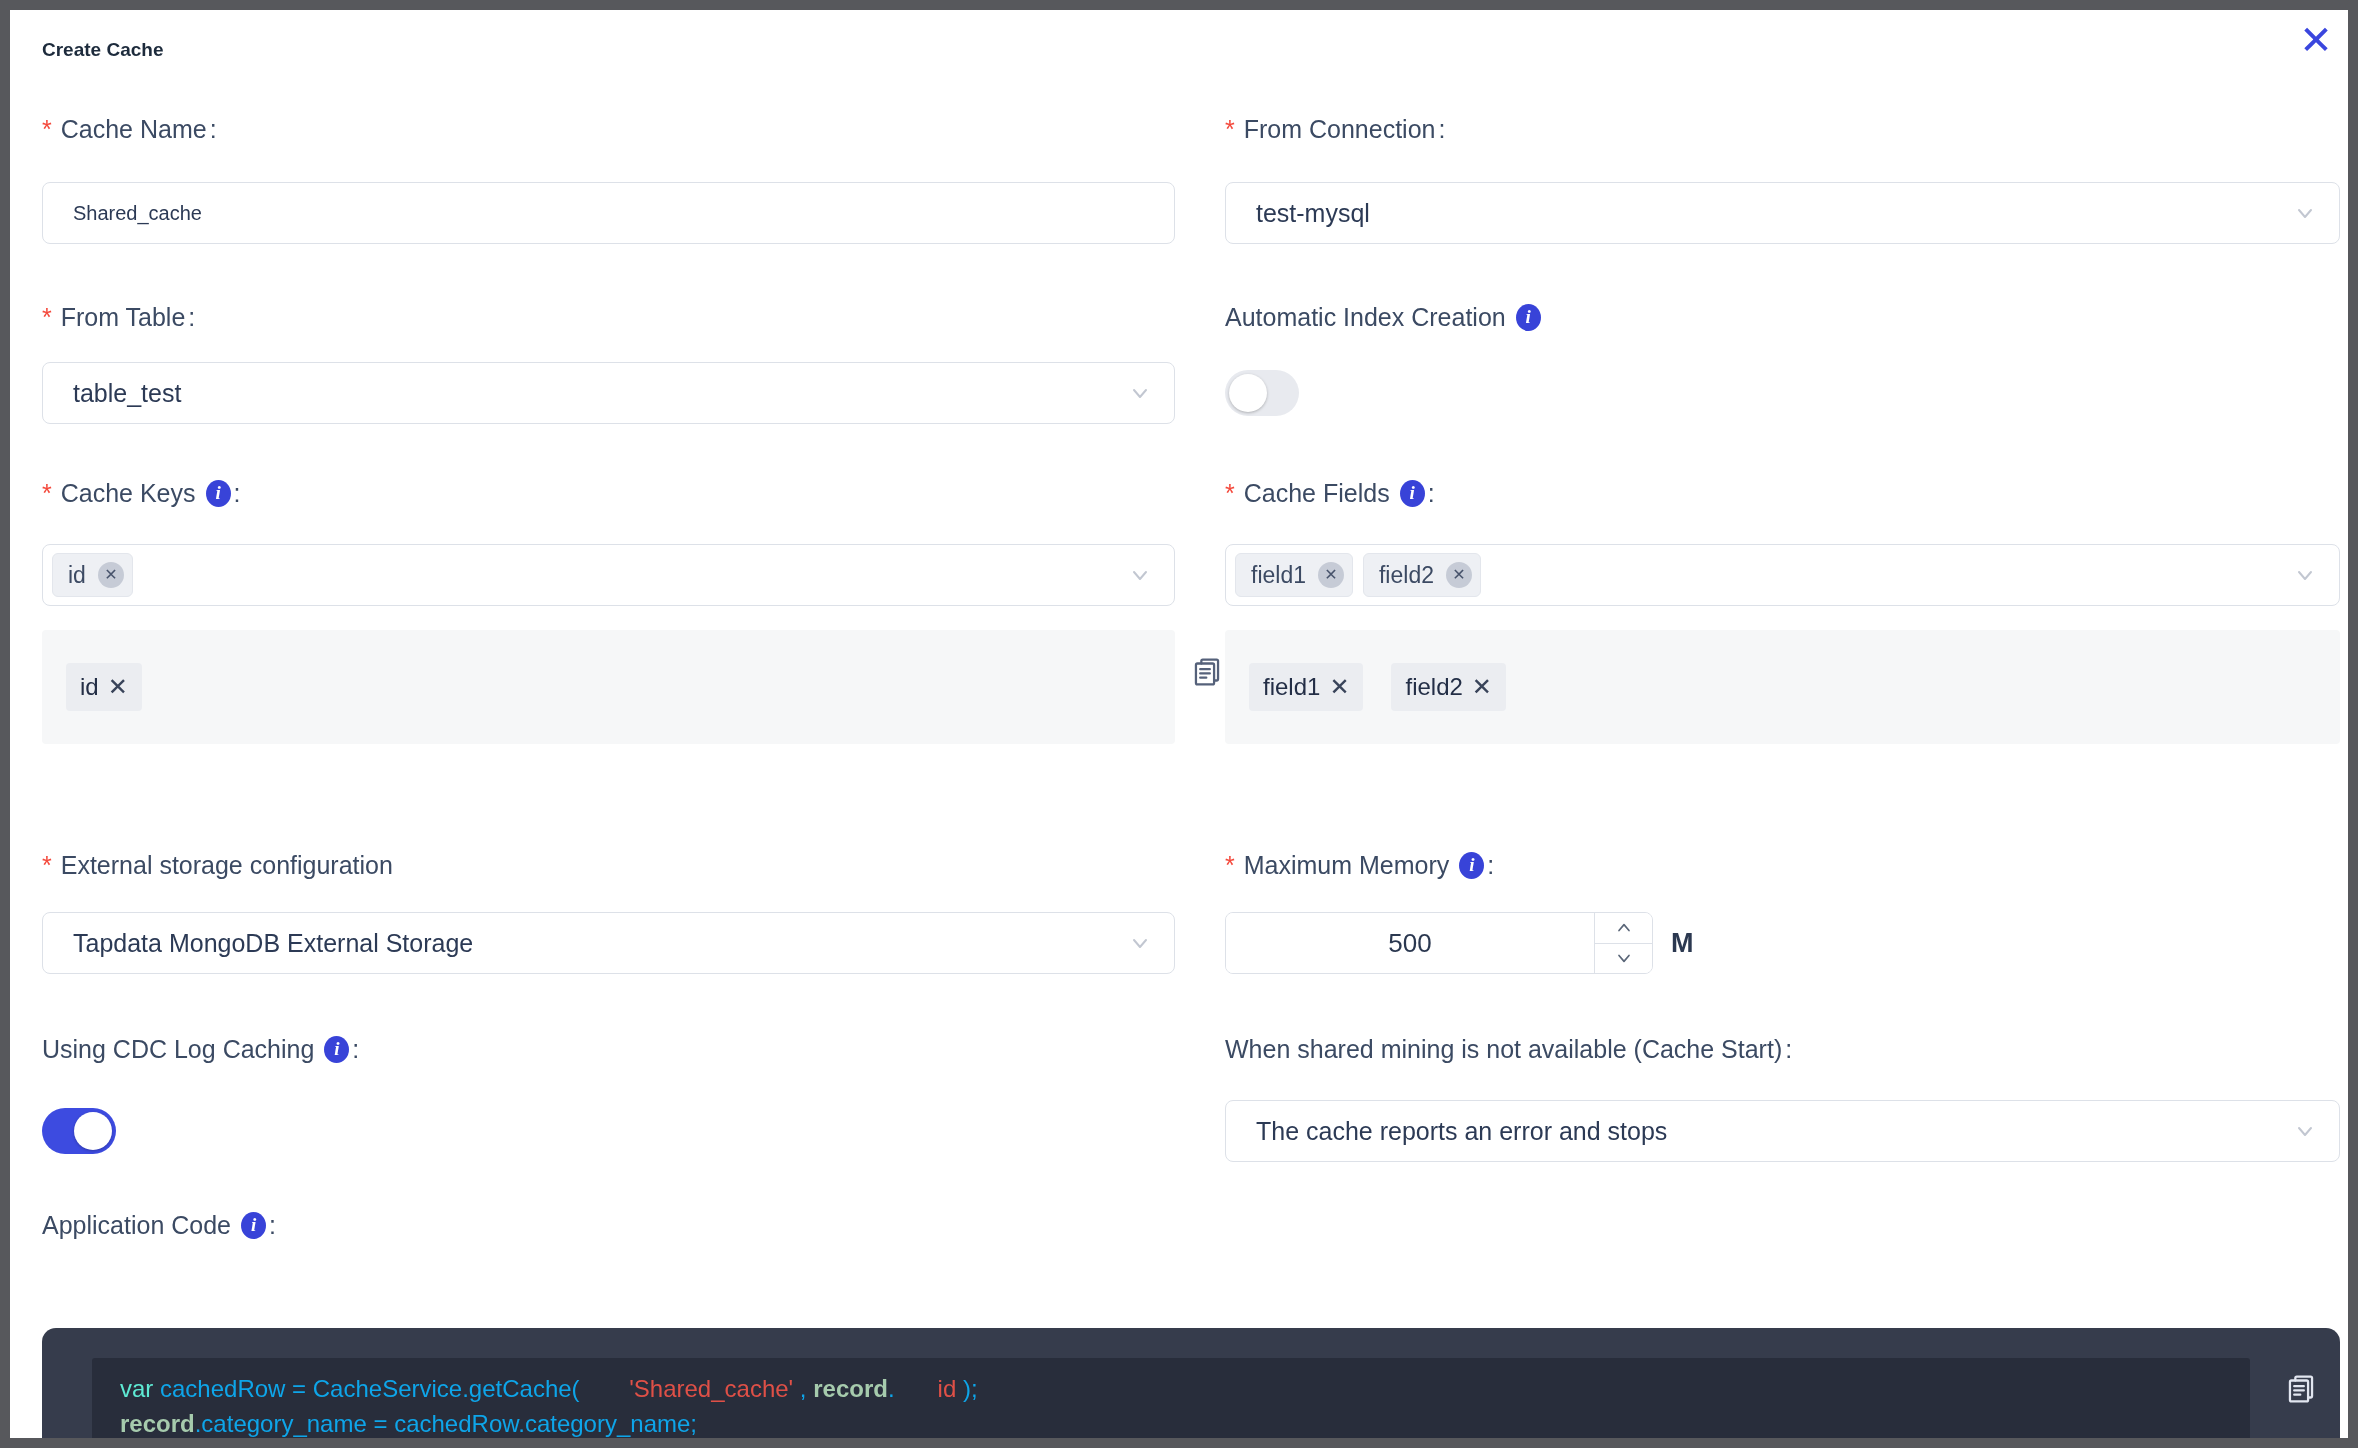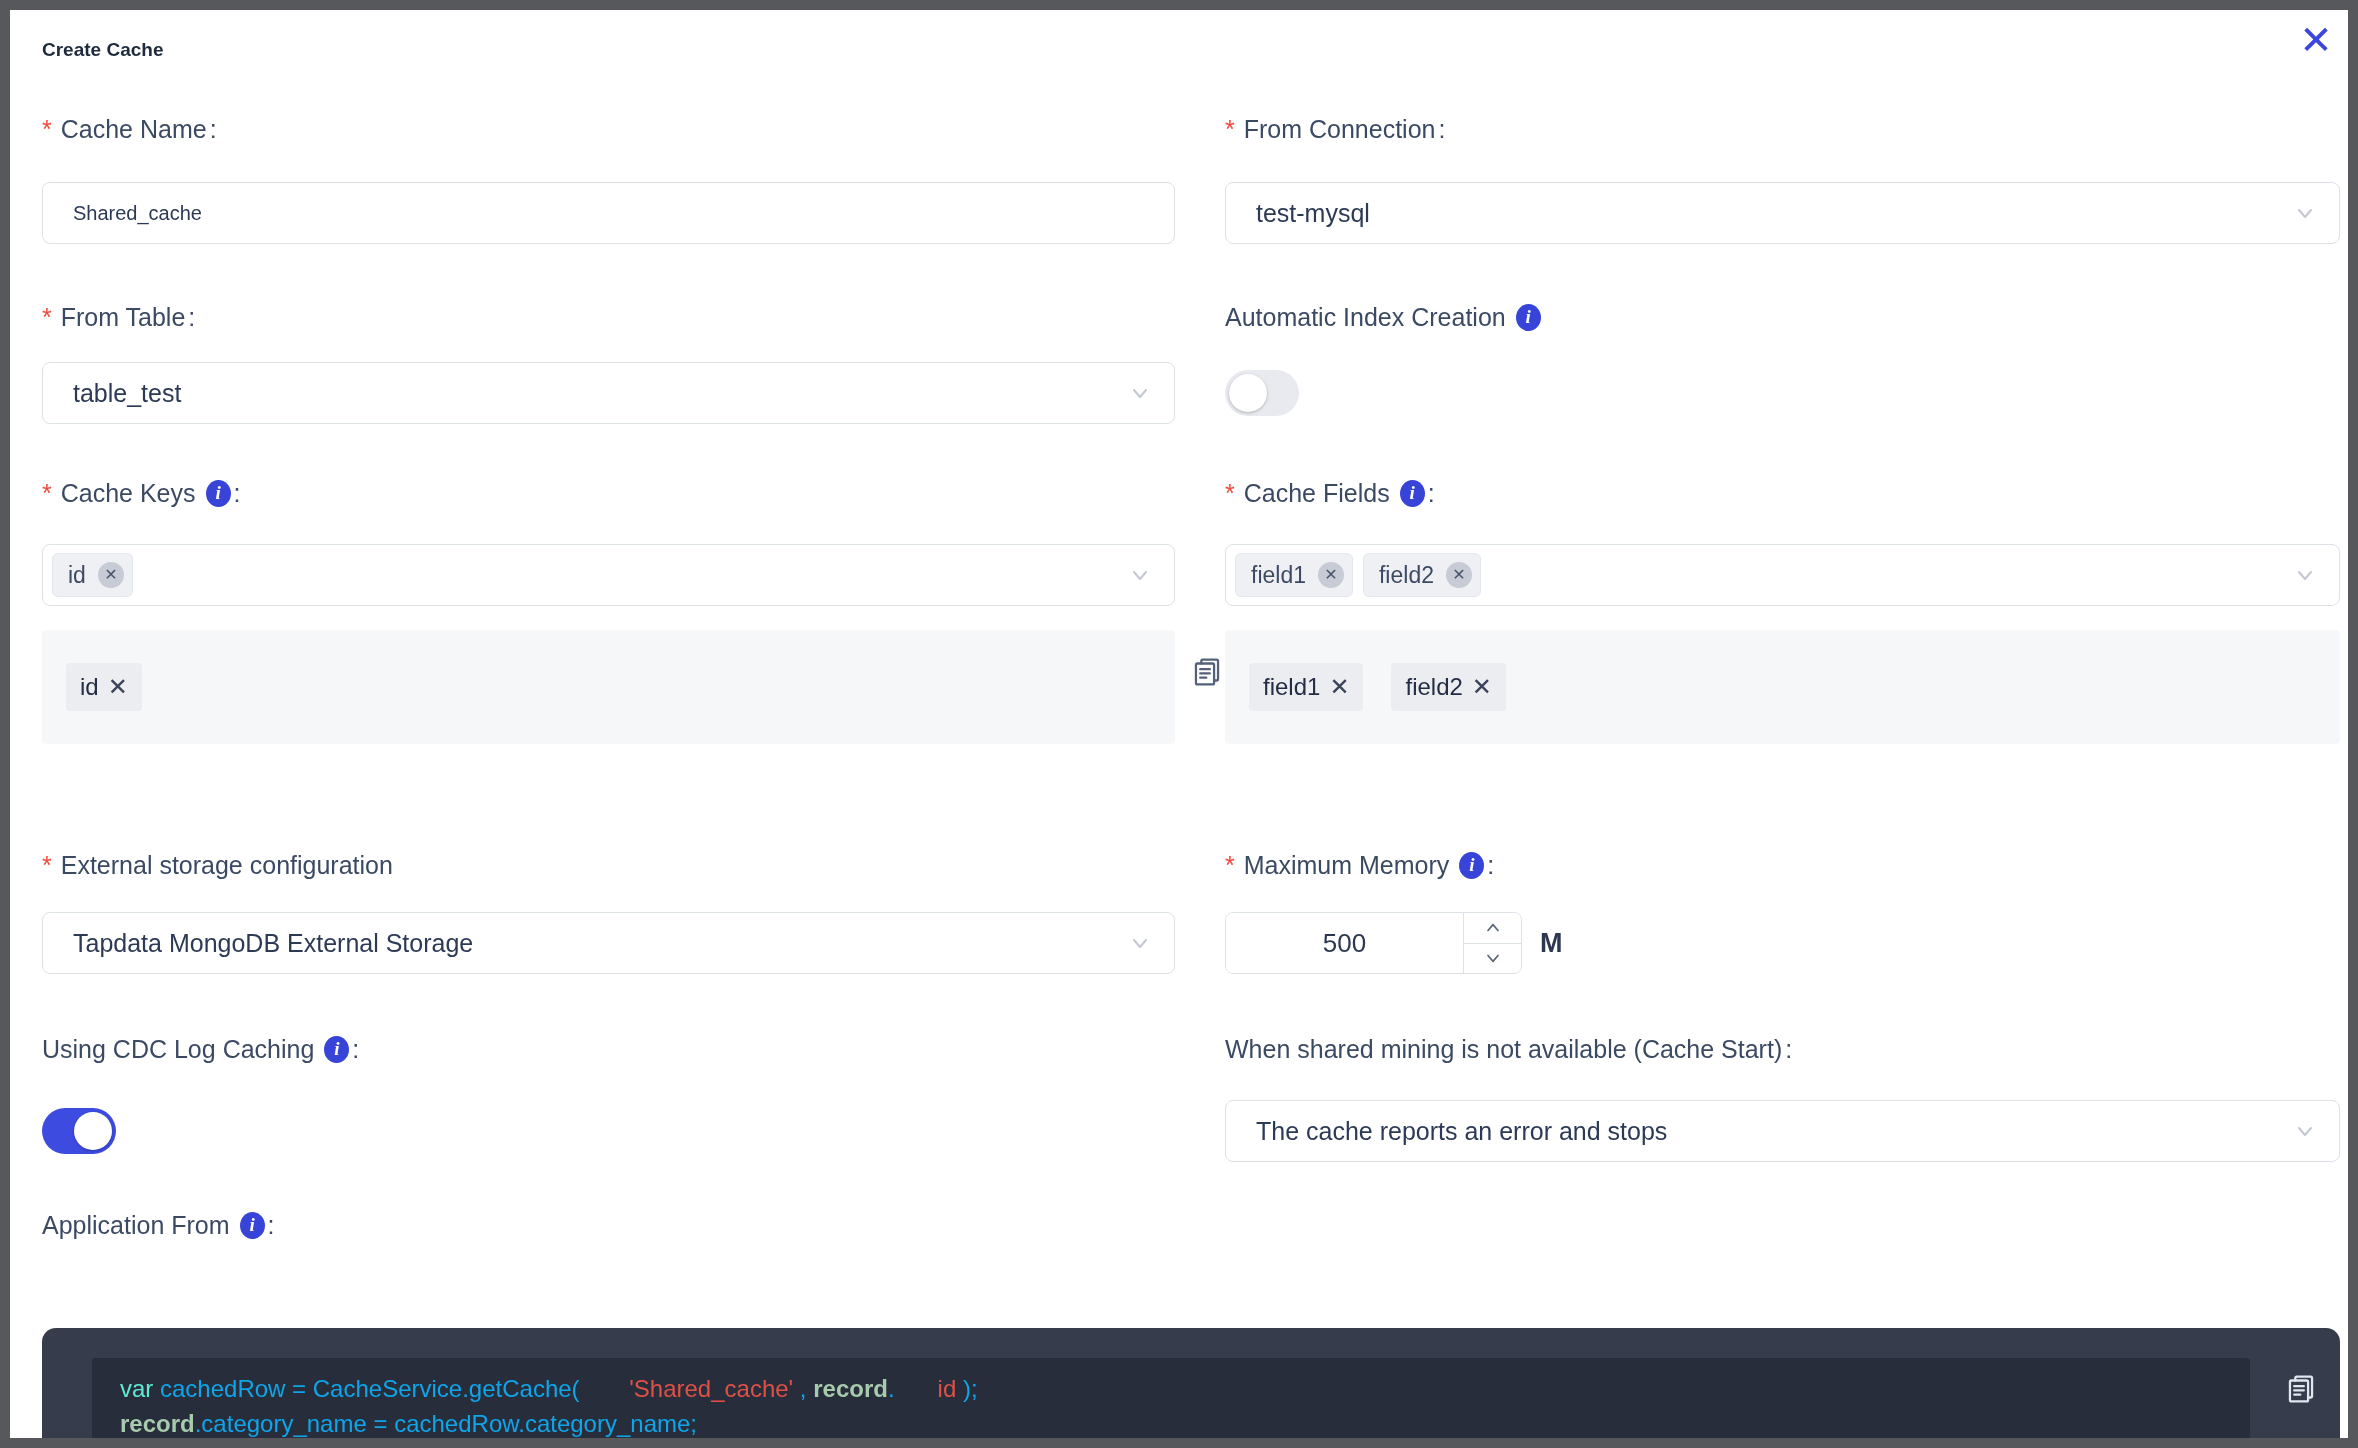--- a/index.html
+++ b/index.html
@@ -99,21 +99,21 @@
   .switch .knob {
     position:absolute; top:4px; width:38px; height:38px; border-radius:50%;
     background:#fff; box-shadow:0 1px 3px rgba(0,0,0,.25);
   }
   .switch.off .knob { left:4px; }
   .switch.on  .knob { right:4px; }
   .toggle-cell { display:flex; align-items:center; }
 
   .mm-wrap { display:flex; align-items:center; }
   .num-box {
-    width:297px; height:62px; border:1px solid #dde1e8; border-radius:8px;
+    width:428px; height:62px; border:1px solid #dde1e8; border-radius:8px;
     display:flex; align-items:stretch; overflow:hidden; background:#fff;
   }
   .num-box input {
     flex:1; border:none; outline:none; text-align:center;
     font-size:26px; color:#2b3850; font-family:"Liberation Sans", sans-serif; min-width:0;
   }
   .spinner { width:58px; border-left:1px solid #dde1e8; display:flex; flex-direction:column; flex:none; }
   .spin-btn { flex:1; display:flex; align-items:center; justify-content:center; cursor:pointer; background:#fff; }
   .spin-btn.up { border-bottom:1px solid #dde1e8; }
   .mm-unit { font-size:27px; font-weight:600; color:#2b3850; margin-left:18px; }
@@ -334,21 +334,21 @@
         <span>The cache reports an error and stops</span>
         <span class="chev">
           <svg width="24" height="24" viewBox="0 0 24 24">
               <polyline points="6,9 12,16 18,9" fill="none" stroke="#c2c7d1" stroke-width="2" stroke-linecap="round" stroke-linejoin="round"></polyline>
             </svg>
         </span>
       </div>
     </div>
 
     <div class="m-row12 lbl">
-      <span class="txt">Application From</span>
+      <span class="txt">Application Code</span>
       <span class="info">i</span>
       <span class="colon">:</span>
     </div>
 
     <div class="code-outer m-code">
       <div class="code-inner"><div class="code-line"><span class="tk-keyword">var</span><span class="tk-plain"> cachedRow = CacheService.getCache( </span><span class="tk-string">'Shared_cache'</span><span class="tk-plain"> , </span><span class="tk-strong">record</span><span class="tk-plain">.</span><span class="tk-string">id</span><span class="tk-plain"> );</span></div><div class="code-line"><span class="tk-strong">record</span><span class="tk-plain">.category_name = cachedRow.category_name;</span></div></div>
       <span class="code-copy">
         <svg width="34" height="34" viewBox="0 0 24 24" fill="none" stroke="#e2e6f0" stroke-width="1.6" stroke-linecap="round" stroke-linejoin="round">
           <path d="M8 6 V4.2 a1 1 0 0 1 1-1 h9.8 a1 1 0 0 1 1 1 V17 a1 1 0 0 1 -1 1 H17"></path>
           <rect x="4.2" y="6" width="12.8" height="14.8" rx="1"></rect>

